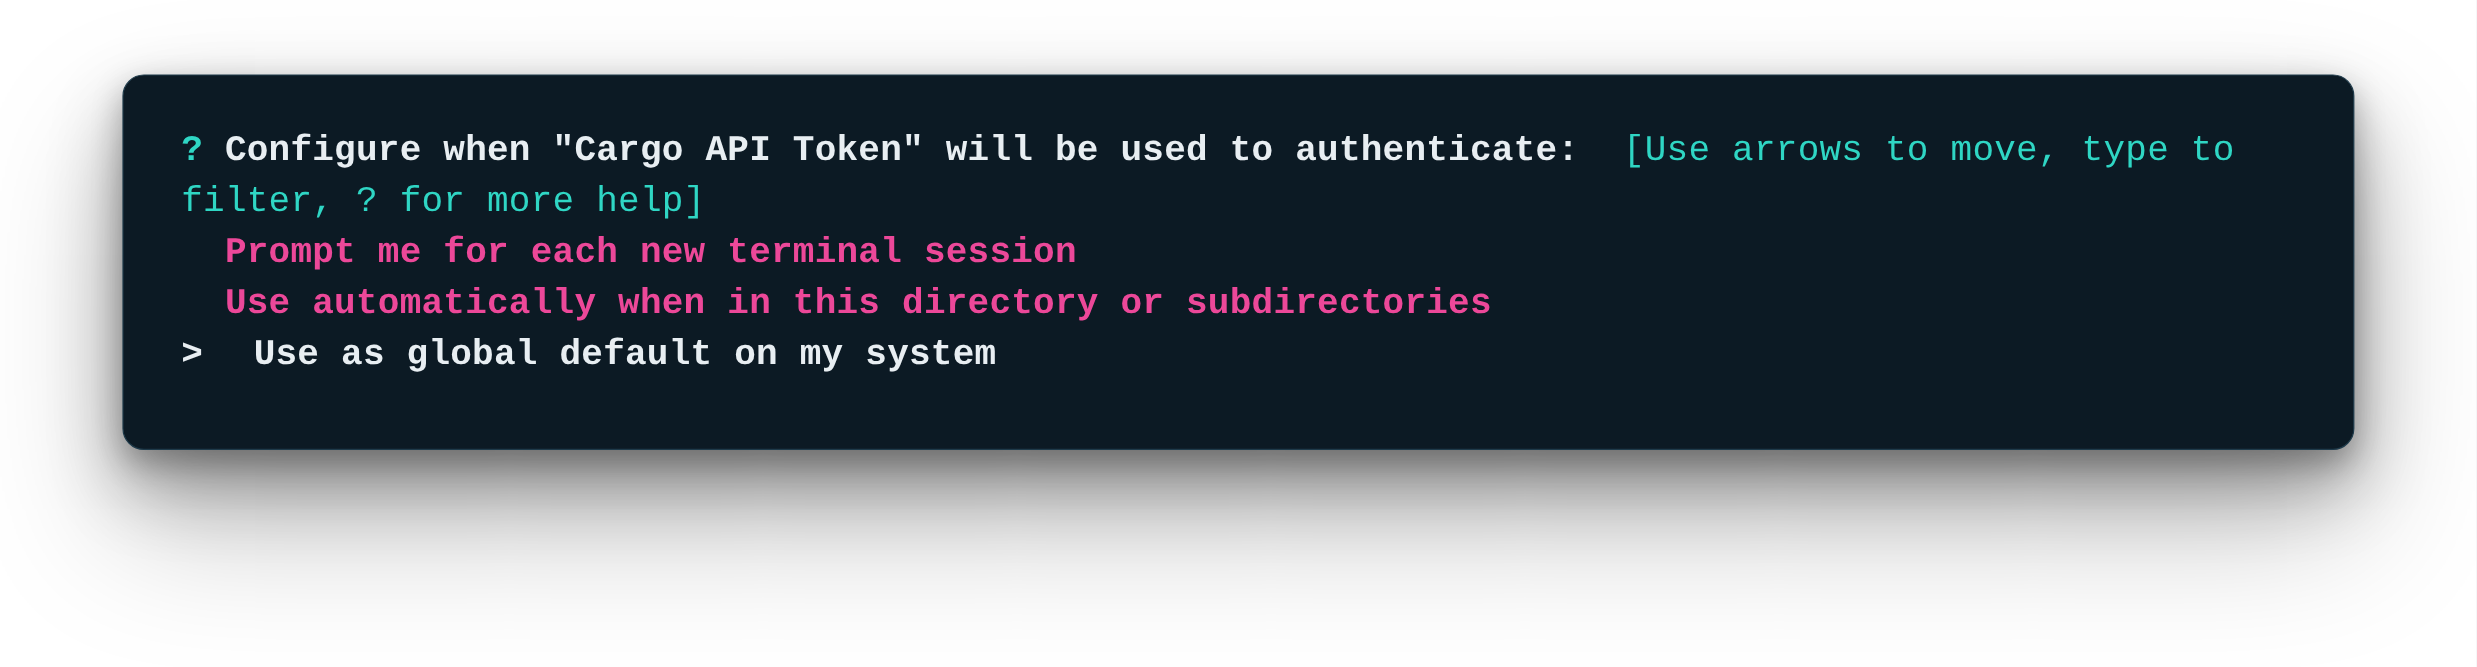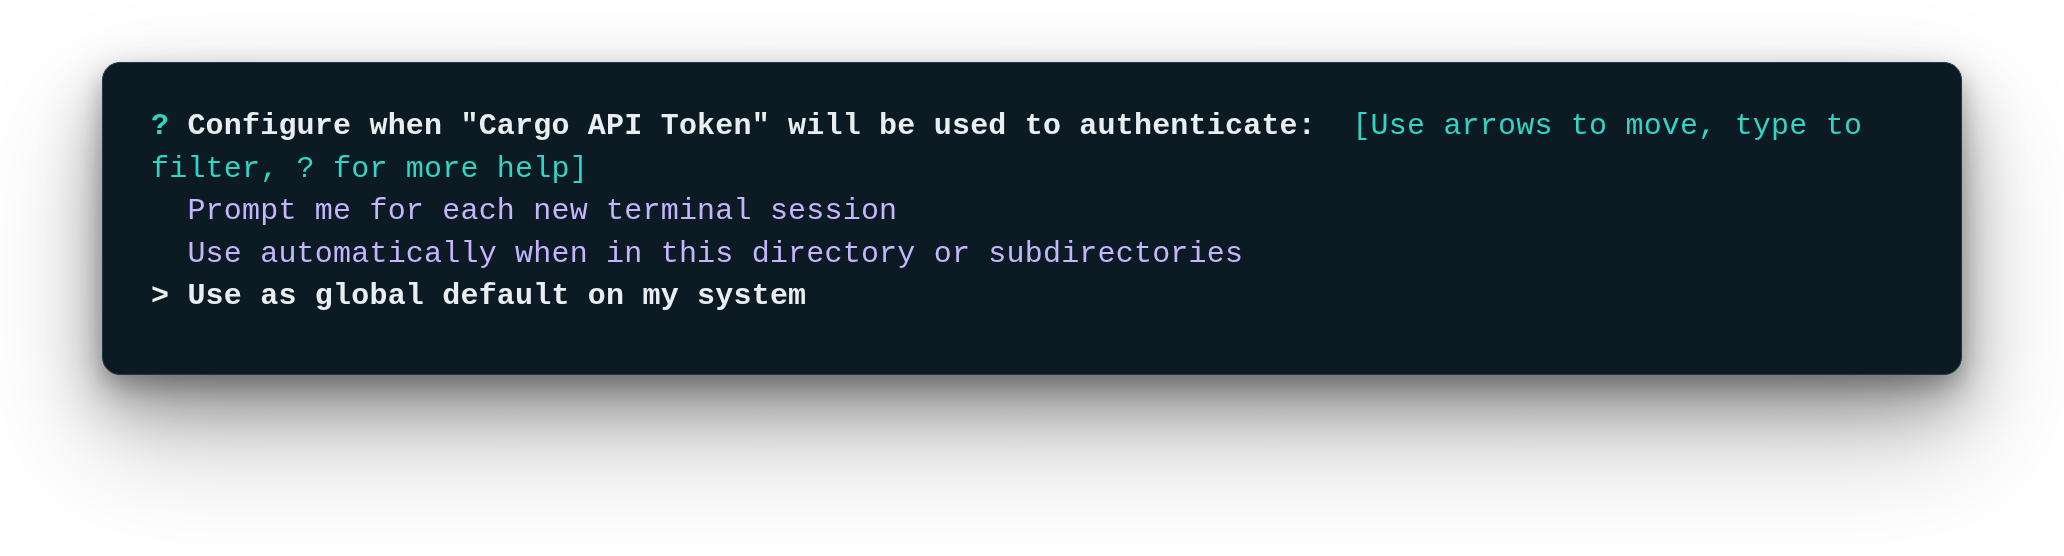--- a/index.html
+++ b/index.html
@@ -52,32 +52,33 @@
     color: #e8eef2;
     font-weight: 700;
   }
 
   .hint {
     color: #2fd6c4;
     font-weight: 400;
   }
 
   .option-line {
-    color: #c4b5fd;
-    font-weight: 400;
+    color: #ec4899;
+    font-weight: 700;
   }
 
   .selected-caret {
     color: #e8eef2;
     font-weight: 700;
   }
 
   .selected-text {
     color: #e8eef2;
     font-weight: 700;
+    margin-left: 24px;
   }
 </style>
 </head>
 <body>
 
 <div class="stage">
   <div class="terminal"><span class="q-mark">?</span> <span class="prompt-text">Configure when "Cargo API Token" will be used to authenticate:</span>  <span class="hint">[Use arrows to move, type to filter, ? for more help]</span>
 <span class="option-line">  <span>Prompt me for each new terminal session</span></span>
 <span class="option-line">  <span>Use automatically when in this directory or subdirectories</span></span>
 <span><span class="selected-caret">&gt;</span> <span class="selected-text">Use as global default on my system</span></span></div>

